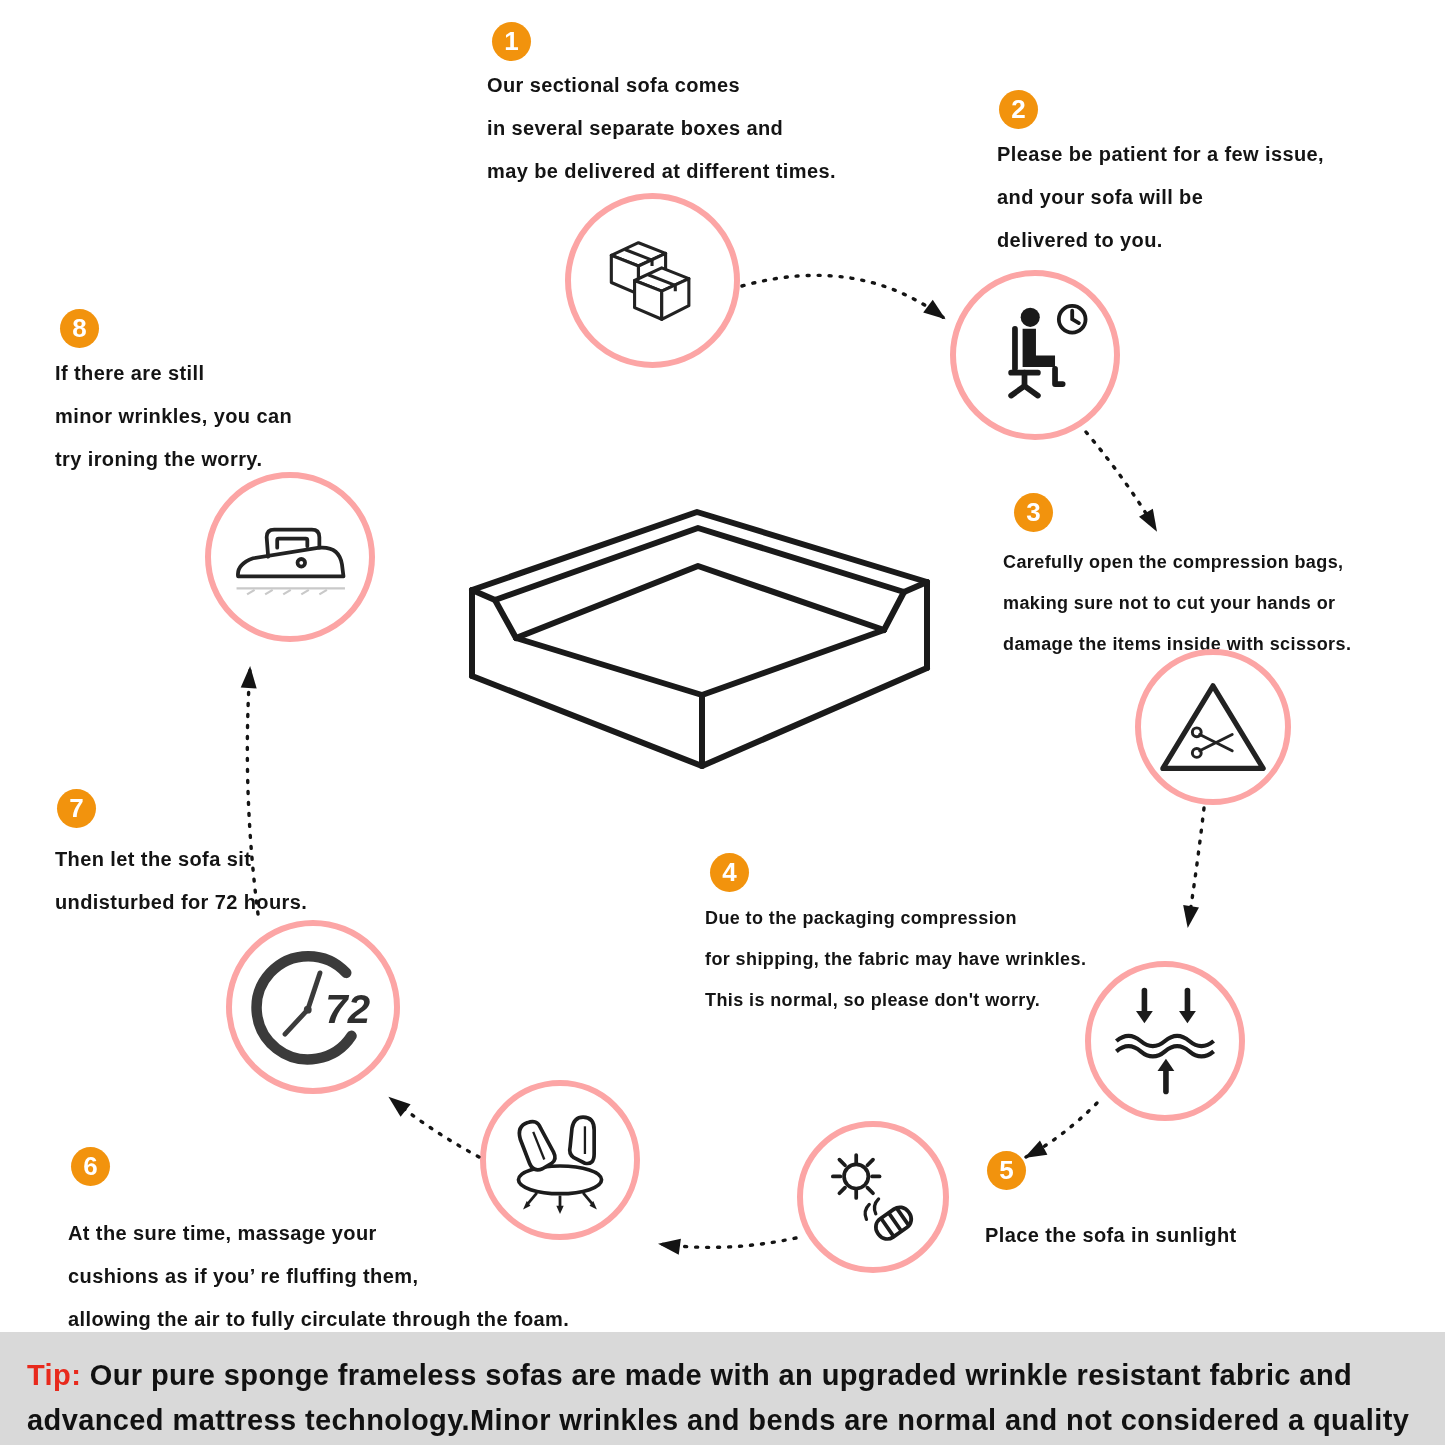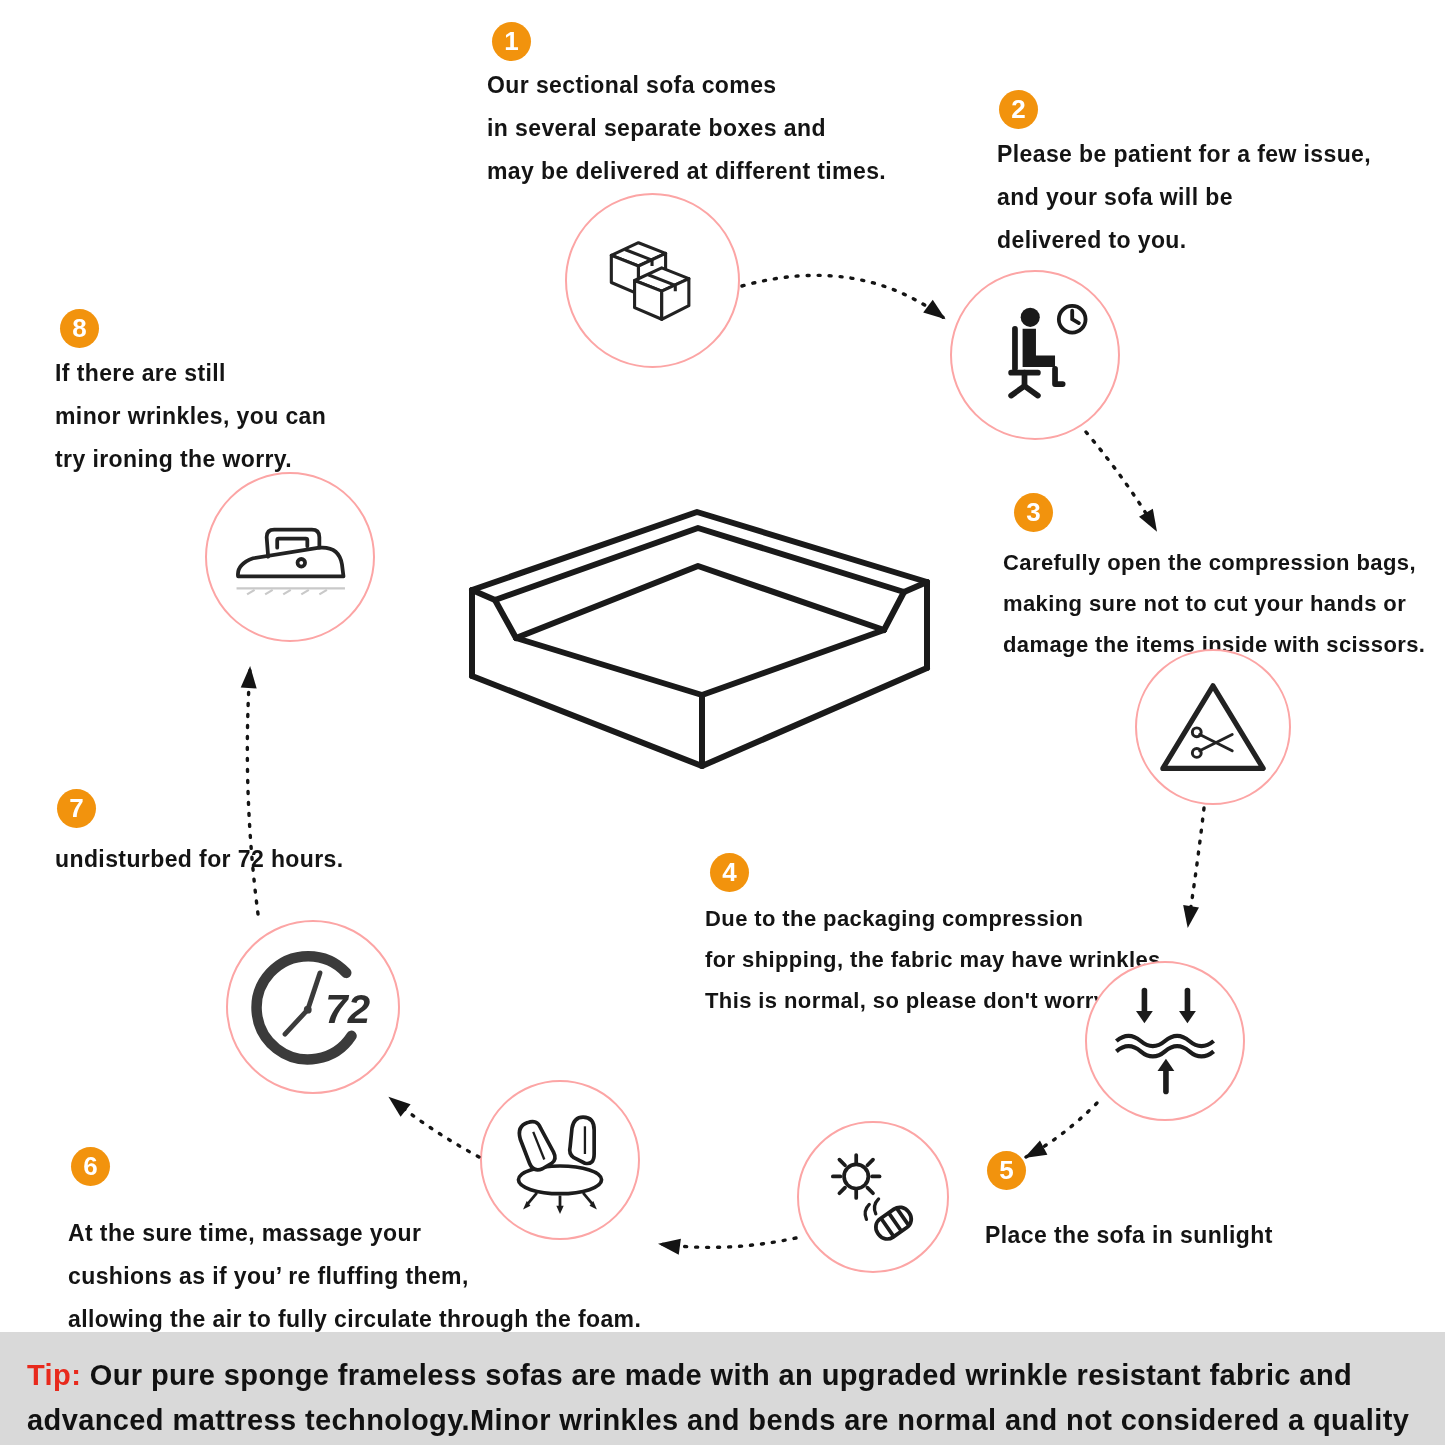--- a/index.html
+++ b/index.html
@@ -1,24 +1,24 @@
 <!DOCTYPE html>
 <html style="--accent: #F2930D; --tip-label: #E8291C; --tip-bg: #D9D9D9;"><head>
 <meta charset="utf-8">
 <style>
   :root{ --accent:#F2930D; --tip-label:#E8291C; --tip-bg:#D9D9D9; }
   *{ box-sizing:border-box; margin:0; padding:0; }
   html,body{ width:1445px; height:1445px; }
   body{ background:#fff; font-family:"Liberation Sans",sans-serif; position:relative; overflow:hidden; }
   .badge{ position:absolute; width:39px; height:39px; border-radius:50%; background:var(--accent);
           color:#fff; font-weight:bold; font-size:26px; display:flex; align-items:center; justify-content:center; }
-  .step-text{ position:absolute; font-weight:bold; font-size:23px; line-height:43px; color:#141414;
+  .step-text{ position:absolute; font-weight:bold; font-size:20px; line-height:43px; color:#141414;
               letter-spacing:.4px; white-space:nowrap; }
-  .step-text.small{ font-size:22px; line-height:41px; }
-  .icon-circle{ position:absolute; border-radius:50%; border:2px solid #fca5a5; background:#fff;
+  .step-text.small{ font-size:18px; line-height:41px; }
+  .icon-circle{ position:absolute; border-radius:50%; border:6px solid #fca5a5; background:#fff;
                 display:flex; align-items:center; justify-content:center; }
   #arrows{ position:absolute; left:0; top:0; pointer-events:none; }
   .tip-bar{ position:absolute; left:0; top:1332px; width:1445px; height:113px; background:var(--tip-bg);
             padding:21px 27px; font-weight:bold; font-size:29px; line-height:45px; color:#111; letter-spacing:.4px; }
   .tip-label{ color:var(--tip-label); }
   svg{ display:block; }
 </style>
 </head>
 <body>
 
@@ -70,20 +70,21 @@
 </div>
 <div class="step-text" style="left:985px;top:1214px">
   <div>Place the sofa in sunlight</div>
 </div>
 <div class="step-text" style="left:68px;top:1212px">
   <div>At the sure time, massage your</div>
   <div>cushions as if you’ re fluffing them,</div>
   <div>allowing the air to fully circulate through the foam.</div>
 </div>
 <div class="step-text" style="left:55px;top:838px">
+  <div>Then let the sofa sit</div>
   <div>undisturbed for 72 hours.</div>
 </div>
 <div class="step-text" style="left:55px;top:352px">
   <div>If there are still</div>
   <div>minor wrinkles, you can</div>
   <div>try ironing the worry.</div>
 </div>
 
 <div class="icon-circle" style="left:565px;top:193px;width:175px;height:175px">
   <svg width="126" height="122" viewBox="0 0 130 125">

